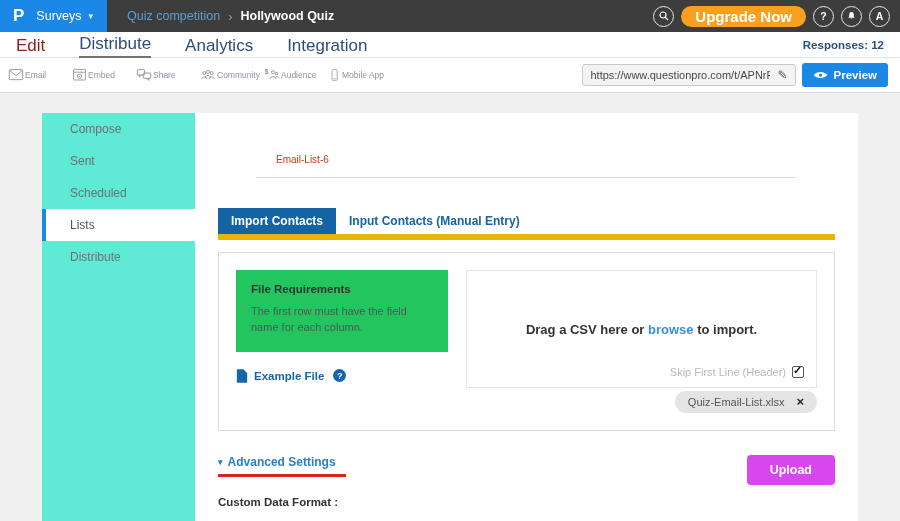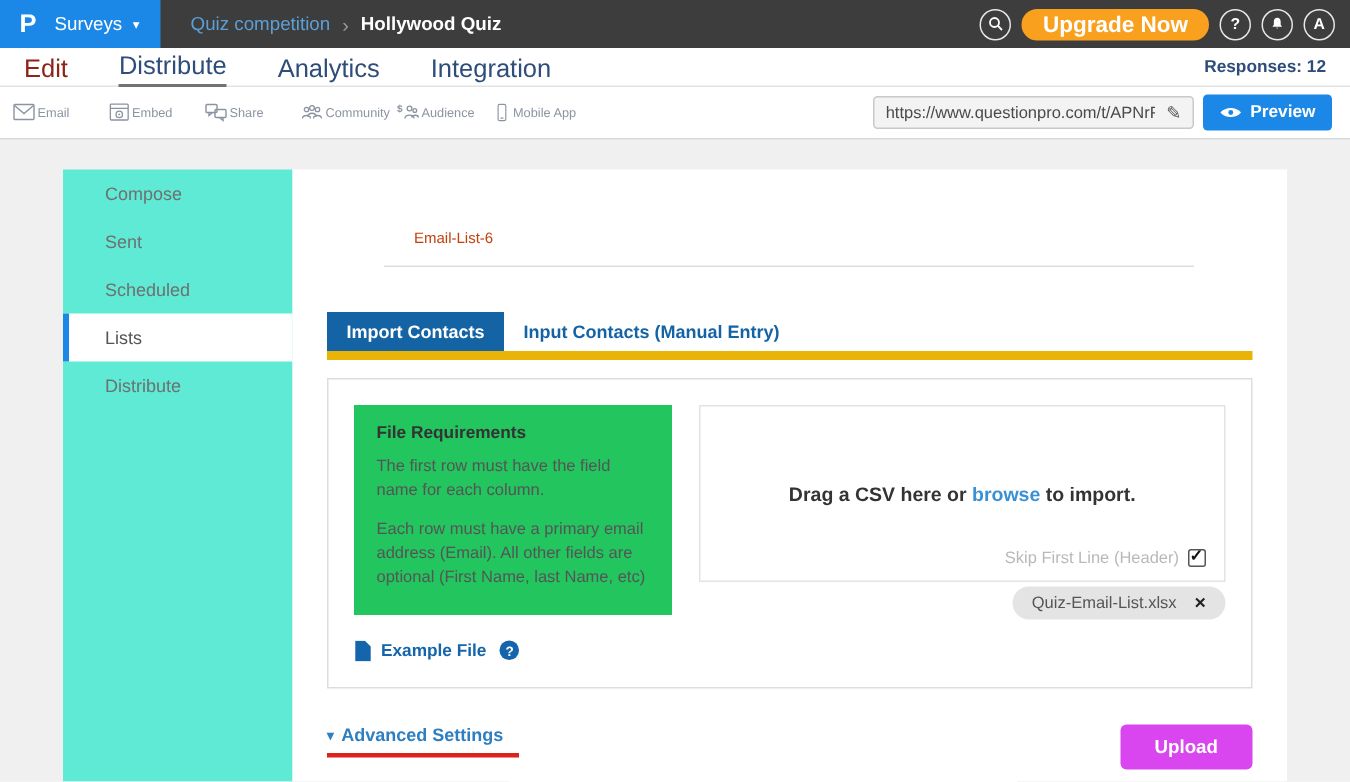--- a/index.html
+++ b/index.html
@@ -229,21 +229,20 @@
     <div class="tabs">
       <span class="tab active">Import Contacts</span>
       <span class="tab">Input Contacts (Manual Entry)</span>
     </div>
 
     <div class="import-panel">
       <div class="left-col">
         <div class="file-req">
           <h4>File Requirements</h4>
           <p>The first row must have the field name for each column.</p>
-          <p>Each row must have a primary email address (Email). All other fields are optional (First Name, last Name, etc)</p>
         </div>
         <div class="example-row">
           <svg width="12" height="14" viewBox="0 0 14 16">
             <path d="M1 0 h7.5 L13 4.5 V16 H1 Z" fill="#1465ab"></path>
           </svg>
           <span class="example-label">Example File</span>
           <span class="help-dot">?</span>
         </div>
       </div>
 

